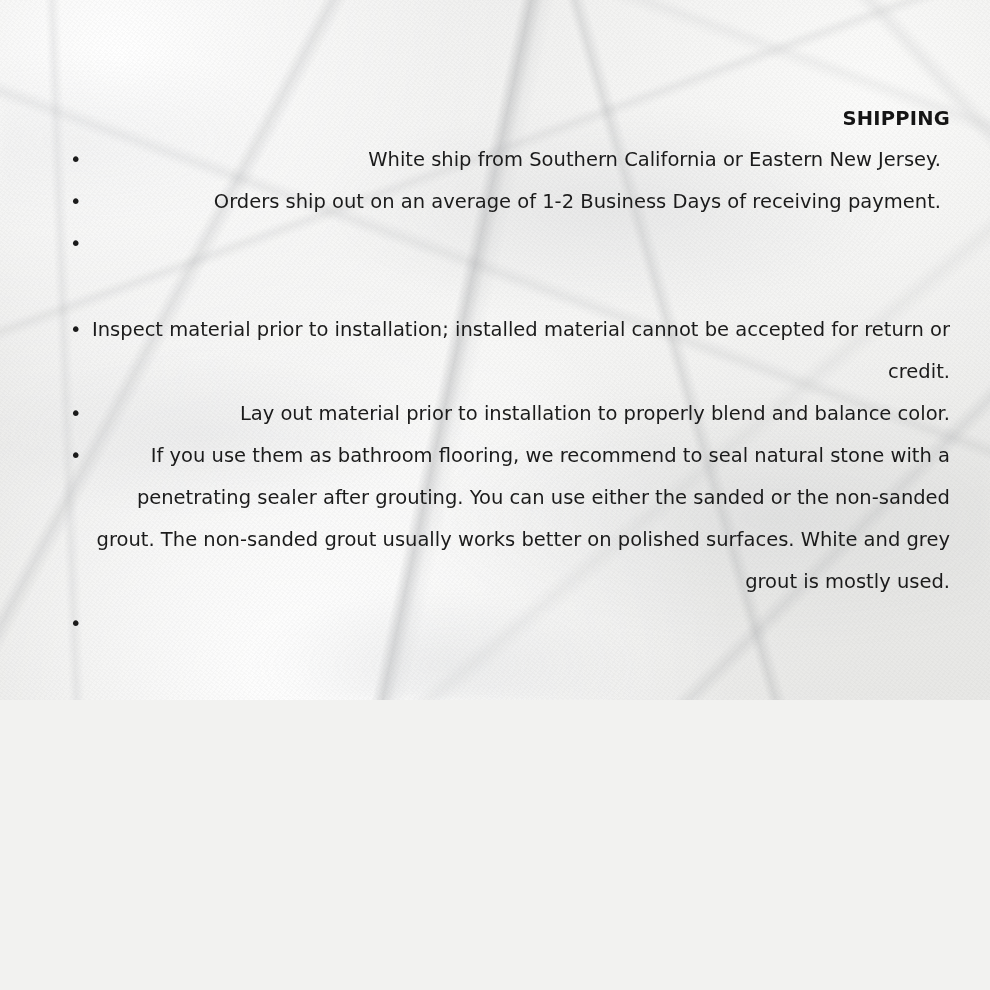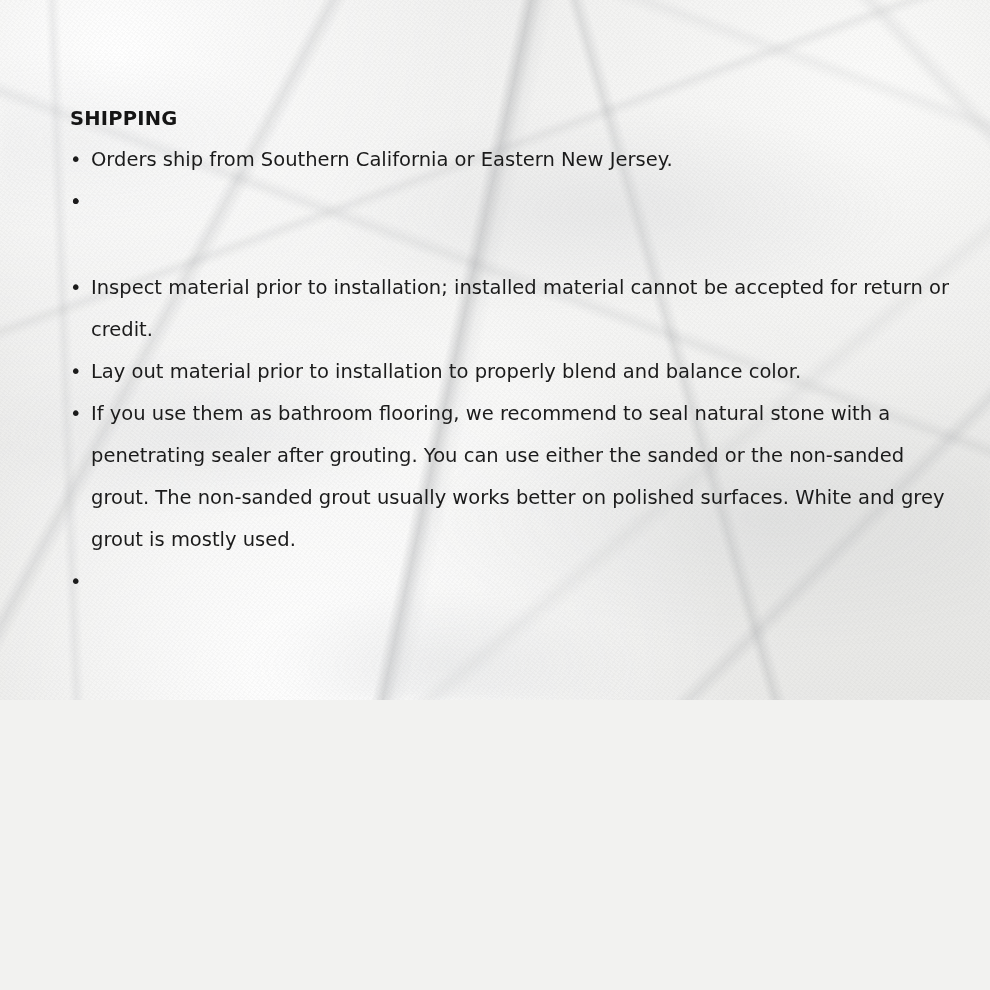--- a/index.html
+++ b/index.html
@@ -13,20 +13,21 @@
     background: #f2f2f0;
     overflow: hidden;
   }
 
   #page {
     position: relative;
     width: 990px;
     height: 700px;
     overflow: hidden;
     background-color: #f1f1ef;
+    text-align: right;
   }
 
   
   .marble-base {
     position: absolute;
     inset: 0;
     background-color: #f3f3f1;
     background-image:
       radial-gradient(circle at 12% 8%, #ffffff 0%, rgba(255,255,255,0) 38%),
       radial-gradient(circle at 88% 12%, #fbfbfa 0%, rgba(251,251,250,0) 40%),
@@ -132,24 +133,25 @@
   <div class="clouds"></div>
   <div class="grain"></div>
 
   <div class="content">
 
     <div class="section">
       <h2 class="section-heading">SHIPPING</h2>
       <ul class="bullet-list" id="shipping-list">
         <li>
           <span class="dot">•</span>
-          <span>Orders ship from Southern California or Eastern New Jersey.</span>
+          <span>White ship from Southern California or Eastern New Jersey.</span>
         </li>
         <li>
           <span class="dot">•</span>
+          <span>Orders ship out on an average of 1-2 Business Days of receiving payment.</span>
         </li>
         <li>
           <span class="dot">•</span>
         </li>
       </ul>
     </div>
 
     <div class="gap"></div>
 
     <div class="section">

